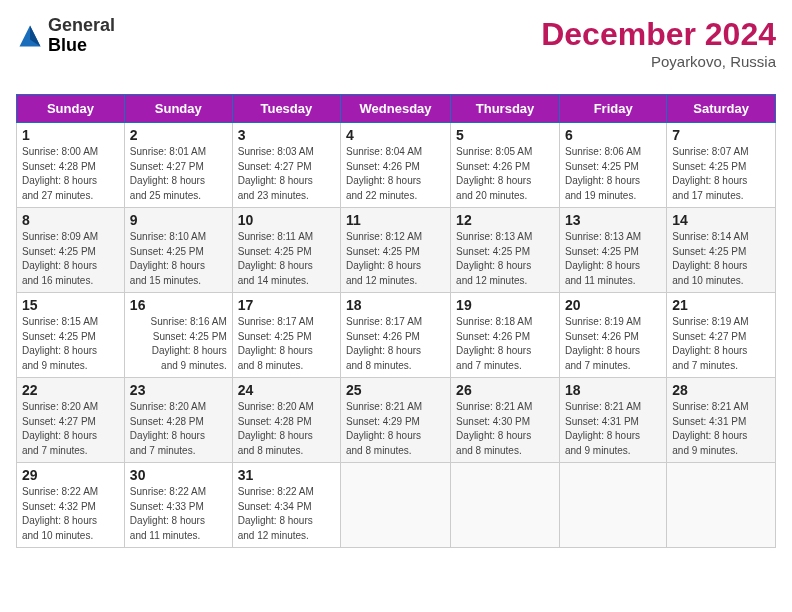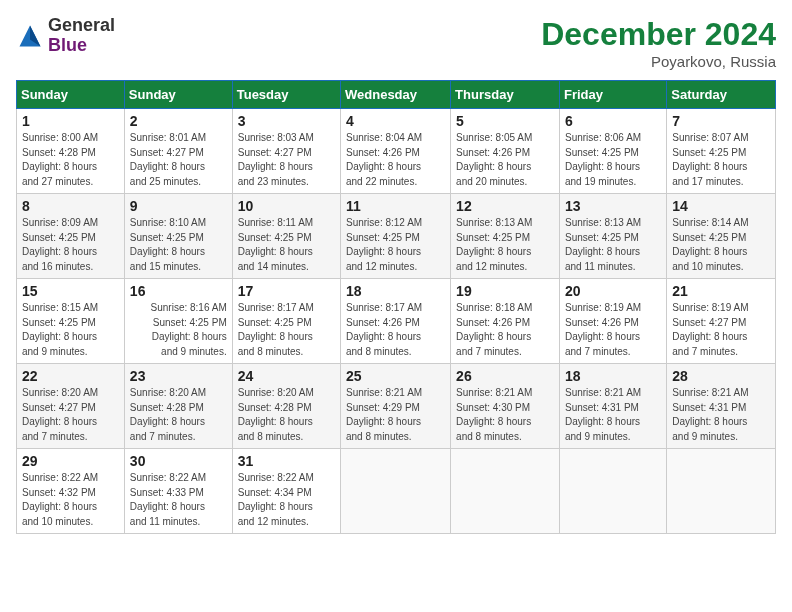--- a/index.html
+++ b/index.html
@@ -7,61 +7,61 @@
       font-family: Arial, sans-serif;
       background: #fff;
       width: 792px;
       min-height: 612px;
       padding: 16px;
     }
     .header {
       display: flex;
       justify-content: space-between;
       align-items: flex-start;
-      margin-bottom: 10px;
+      margin-bottom: 24px;
       gap: 21px;
     }
     .logo {
       display: flex;
       align-items: center;
       gap: 4px;
     }
     .logo-text {
       font-size: 18px;
       font-weight: bold;
       line-height: 1.1;
     }
     .logo-general { color: #333; }
-    .logo-blue { color: #701a75; }
+    .logo-blue { color: #000000; }
     .logo-icon {
       width: 28px;
       height: 28px;
     }
     .title-block {
       text-align: right;
     }
     .month-title {
       font-size: 32px;
       font-weight: bold;
-      color: #15803d;
+      color: #be185d;
     }
     .subtitle {
       font-size: 15px;
       color: #555;
     }
     .calendar {
       width: 100%;
       border-collapse: collapse;
       font-size: 11px;
     }
     .calendar th {
-      background: #15803d;
+      background: #a21caf;
       color: #fff;
       padding: 6px 4px;
-      text-align: left;
+      text-align: center;
       font-size: 13px;
       font-weight: bold;
       border: 1px solid #1a6dba;
     }
     .calendar td {
       border: 1px solid #ccc;
       vertical-align: top;
       padding: 4px 5px;
       min-height: 80px;
       width: 113px;

